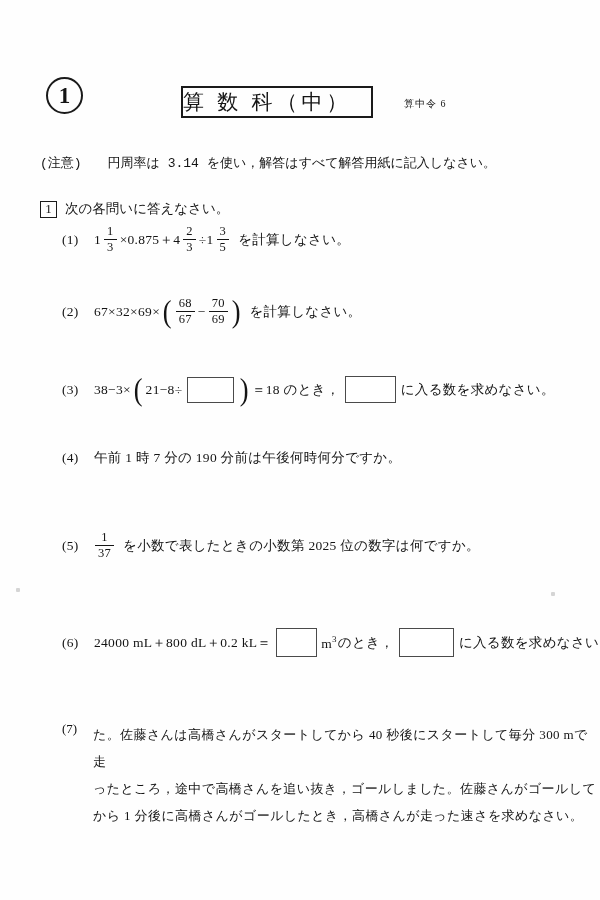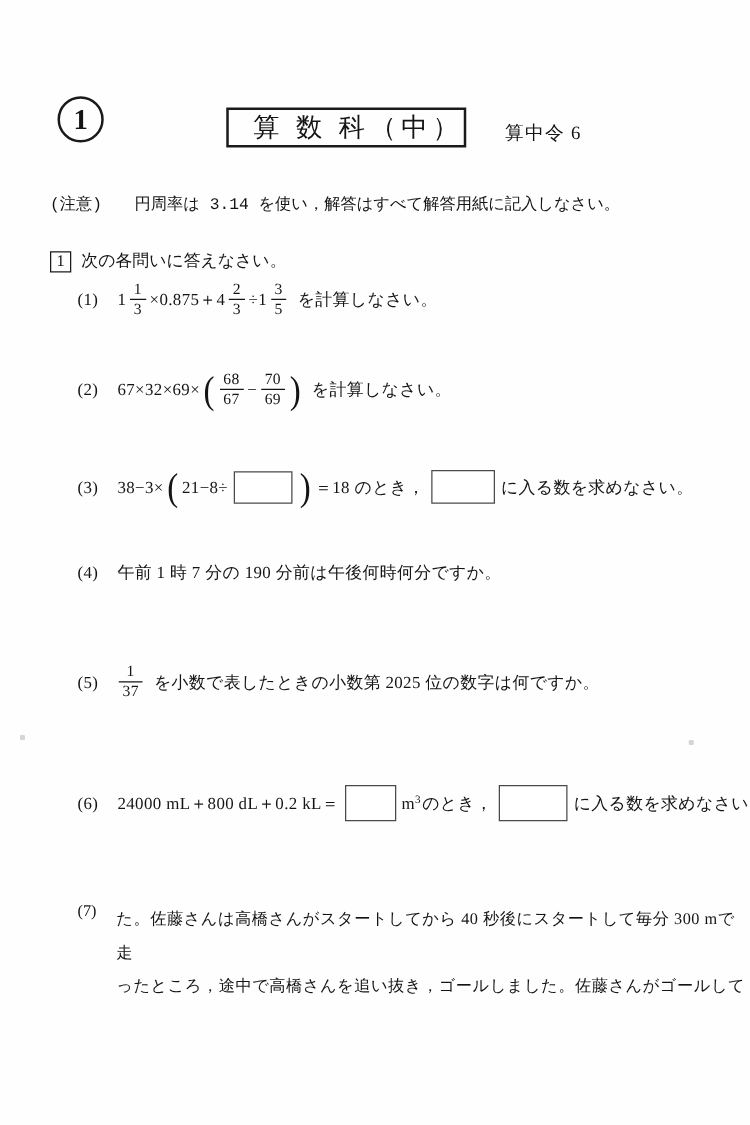--- a/index.html
+++ b/index.html
@@ -12,24 +12,24 @@
   
   .circle-num {
     position:absolute; left:46px; top:77px; width:33px; height:33px;
     border:2.5px solid #1a1a1a; border-radius:50%;
     display:flex; align-items:center; justify-content:center;
     font-size:23px; font-weight:bold;
   }
   .title-box {
     position:absolute; left:181px; top:86px; width:192px; height:32px;
     border:2px solid #1a1a1a; box-sizing:border-box;
-    display:flex; align-items:center; justify-content:flex-end;
+    display:flex; align-items:center; justify-content:flex-start;
     font-size:21px; letter-spacing:4px; font-weight:500;
   }
-  .code { position:absolute; left:404px; top:97px; font-size:15px; letter-spacing:1px; }
+  .code { position:absolute; left:404px; top:97px; font-size:10px; letter-spacing:1px; }
 
   
   .notice { position:absolute; left:40px; top:154px; font-size:13px;font-family:Liberation Mono, monospace; }
   .notice .lbl { margin-right:26px; }
 
   
   .section { position:absolute; left:40px; top:200px; display:flex; align-items:center; font-size:13.5px; }
   .section-box {
     width:17px; height:17px; border:1.3px solid #1a1a1a; box-sizing:border-box;
     display:flex; align-items:center; justify-content:center;
@@ -159,19 +159,20 @@
     <span class="seg">のとき，</span>
     <span class="abox b4"></span>
     <span class="seg">に入る数を求めなさい。</span>
   </div>
 
   <div class="prob7">
     <span class="pnum">(7)</span>
     <span class="plines">
       <span style="display:block">た。佐藤さんは高橋さんがスタートしてから 40 秒後にスタートして毎分 300 mで走</span>
       <span style="display:block">ったところ，途中で高橋さんを追い抜き，ゴールしました。佐藤さんがゴールして</span>
+      <span style="display:block">から 1 分後に高橋さんがゴールしたとき，高橋さんが走った速さを求めなさい。</span>
     </span>
   </div>
 
   <div class="speck" style="left:16px; top:588px;"></div>
   <div class="speck" style="left:551px; top:592px;"></div>
 
 </div>
 
 </body></html>

